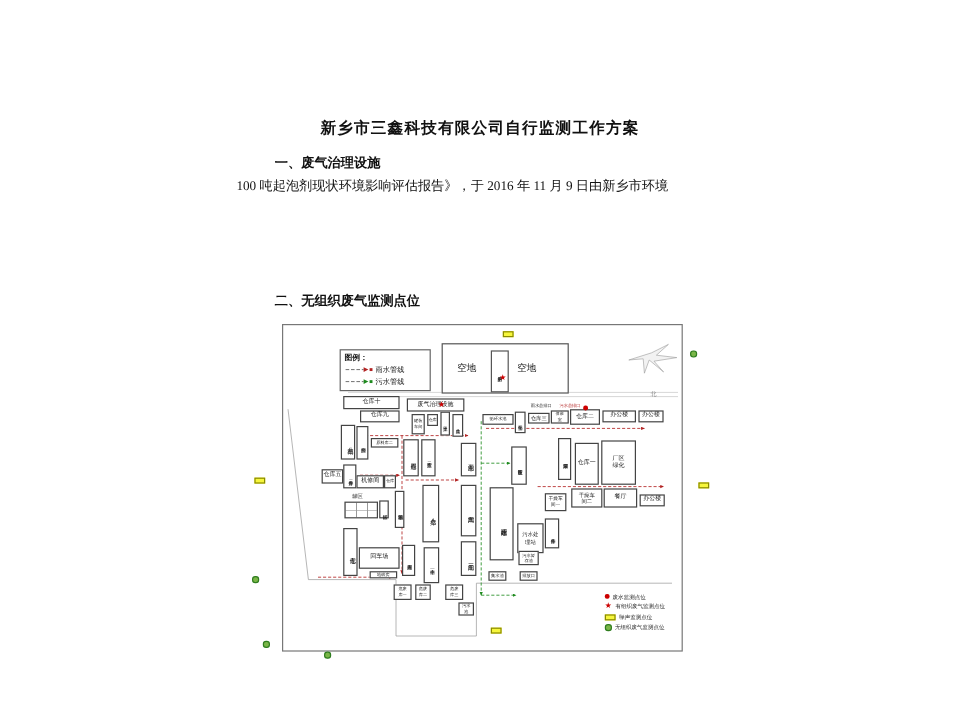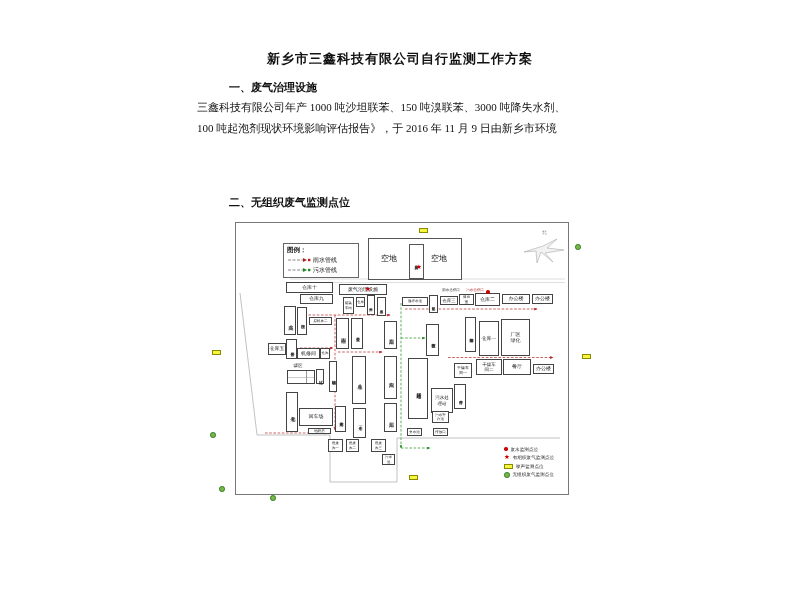--- a/index.html
+++ b/index.html
@@ -1,18 +1,18 @@
 <!DOCTYPE html>
 <html><head>
 <meta charset="utf-8">
 <style>
   html,body{margin:0;padding:0;}
   body{width:800px;height:600px;background:#ffffff;position:relative;overflow:hidden;
        font-family:"Liberation Serif", serif;color:#111;}
-  .abs{position:absolute;}
+  .abs{position:absolute;margin-top:48px;}
   #title{top:50px;left:0;width:800px;text-align:center;font-size:13px;font-weight:bold;letter-spacing:1px;}
   .hd{font-size:11px;font-weight:bold;}
   #h1{top:80px;left:229px;}
   #h2{top:195px;left:229px;}
   #para{top:97px;left:197px;width:414px;font-size:11px;}
   .pline{height:21.4px;line-height:21.4px;white-space:nowrap;}
   .pline.indent{text-indent:24px;}
 
   
   #plan{top:218px;left:205px;width:395px;height:290px;font-family:"Liberation Serif",serif;}
@@ -31,37 +31,36 @@
   .mk-star{color:#cc0000;font-size:6.5px;line-height:1;font-family:"DejaVu Sans",sans-serif;}
   .mk-noise{width:9px;height:5px;background:#f6f63c;border:1px solid #8a8a00;box-sizing:border-box;}
   .mk-gas{width:5.5px;height:5.5px;border-radius:50%;background:#7ab648;border:1px solid #2f7d1f;box-sizing:border-box;}
 
   #legendBox{position:absolute;left:78px;top:25px;width:76px;height:35px;border:0.7px solid #666;background:#fff;
              padding:2px 3px;box-sizing:border-box;}
   #legendBox .lt{font-size:6.5px;font-weight:bold;display:block;}
   .legrow{display:flex;align-items:center;gap:2px;height:10px;}
   .legrow span{font-size:6px;}
 
-  #openLand{position:absolute;left:163px;top:20px;width:92px;height:40px;border:0.7px solid #555;background:#fff;}
+  #openLand{position:absolute;left:163px;top:20px;width:92px;height:40px;border:0.7px solid #555;background:#fff;padding-left:12px;}
   #openLand .sp{position:absolute;font-size:8px;top:14px;}
   #guard{position:absolute;left:40px;top:5px;width:13px;height:33px;border:0.6px solid #555;
          writing-mode:vertical-rl;text-orientation:upright;font-size:4px;display:flex;align-items:center;justify-content:center;}
   #northLbl{position:absolute;left:337px;top:11px;font-size:5px;color:#888;}
   #ptLegend{position:absolute;left:299px;top:228px;display:flex;flex-direction:column;gap:2.6px;}
   .ptrow{display:flex;align-items:center;gap:3px;height:6px;}
   .ptrow .lab{font-size:4.6px;color:#222;white-space:nowrap;}
   .sym{display:inline-block;flex:none;}
 </style>
 </head>
 <body>
 
 <div class="abs" id="title">新乡市三鑫科技有限公司自行监测工作方案</div>
 <div class="abs hd" id="h1">一、废气治理设施</div>
 <div class="abs" id="para">
-  <div class="pline">三鑫科技有限公司年产 1000 吨沙坦联苯、150 吨溴联苯、3000 吨降失水剂、</div>
   <div class="pline">100 吨起泡剂现状环境影响评估报告》，于 2016 年 11 月 9 日由新乡市环境</div>
 </div>
 <div class="abs hd" id="h2">二、无组织废气监测点位</div>
 
 <div class="abs" id="plan">
 
   <svg id="planSvg" width="395" height="290" viewBox="0 0 395 290">
     <defs>
       <marker id="arrR" markerWidth="5" markerHeight="5" refX="4" refY="2" orient="auto">
         <path d="M0,0 L4.5,2 L0,4 Z" fill="#b22222"></path>

